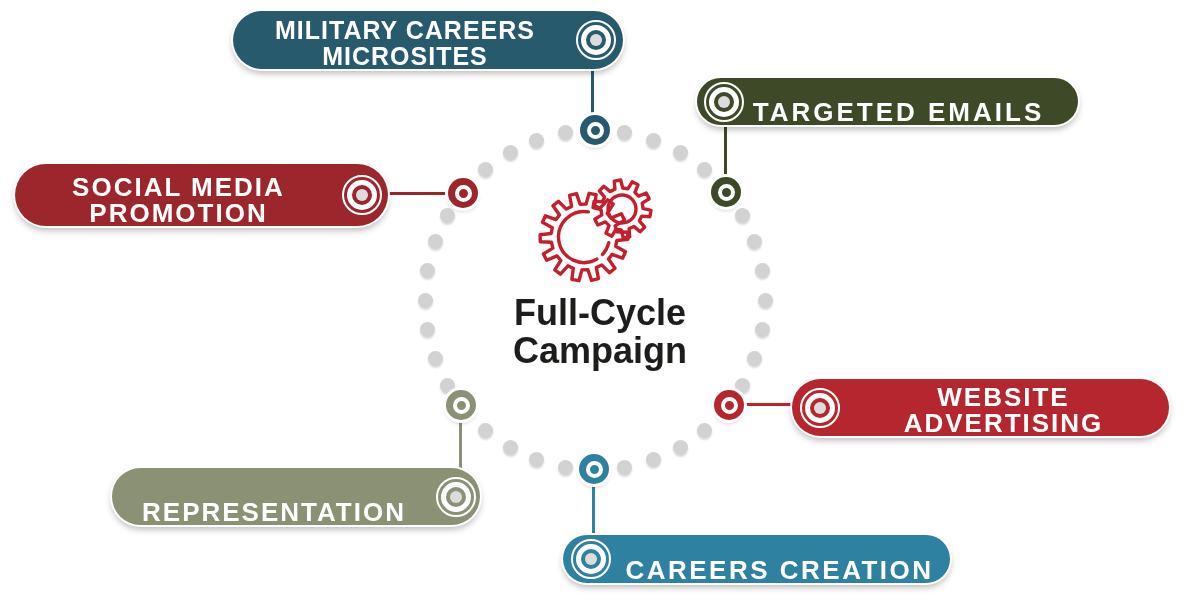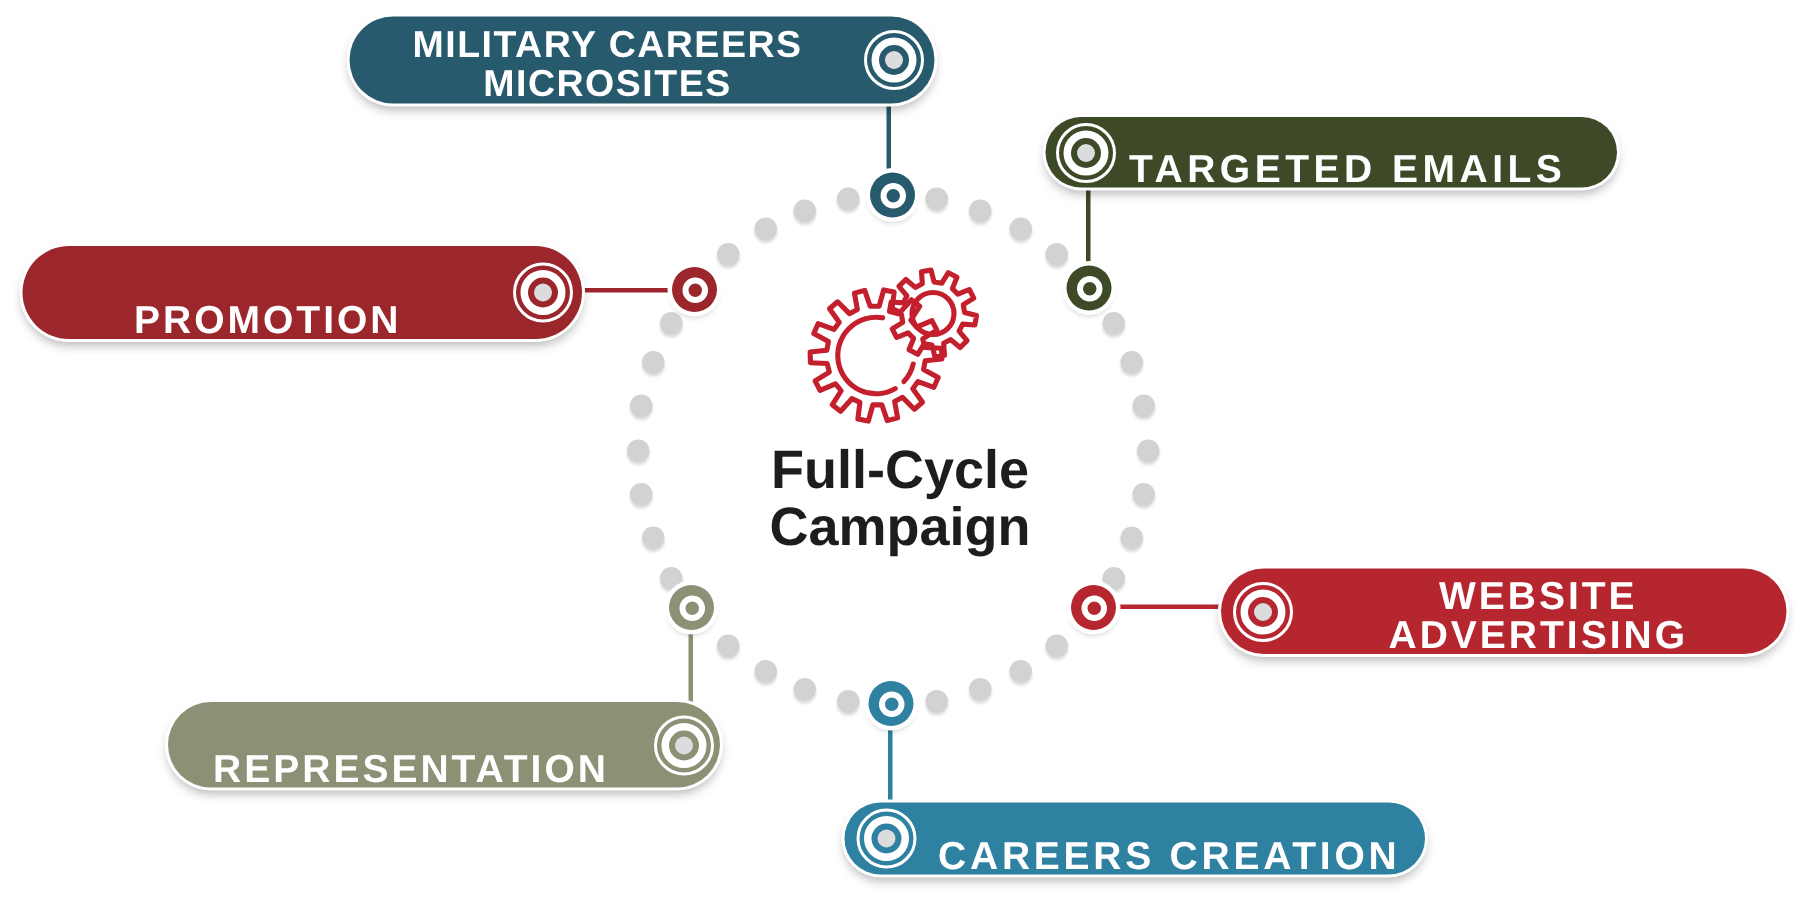--- a/index.html
+++ b/index.html
@@ -53,21 +53,21 @@
   .g1 .ln{letter-spacing:3px;}
   
   .g2 .connector{left:380px;top:192px;width:83px;height:3px;}
   .g2 .node{left:448px;top:178px;}
   .g2 .pill{left:15px;top:164px;width:373px;height:62px;border-radius:31px;}
   .g2 .bullseye{right:6px;}
   .g2 .label{margin-right:46px;}
   
   .g3 .connector{left:729px;top:403px;width:85px;height:3px;}
   .g3 .node{left:714px;top:390px;}
-  .g3 .pill{left:814px;top:379px;width:377px;height:57px;border-radius:29px;}
+  .g3 .pill{left:792px;top:379px;width:377px;height:57px;border-radius:29px;}
   .g3 .bullseye{left:8px;}
   .g3 .label{margin-left:46px;}
   
   .g4 .connector{left:459px;top:405px;width:3px;height:63px;}
   .g4 .node{left:446px;top:390px;}
   .g4 .pill{left:112px;top:468px;width:368px;height:57px;border-radius:29px;}
   .g4 .bullseye{right:4px;}
   .g4 .label{margin-right:44px;}
   
   .g5 .connector{left:592px;top:469px;width:3px;height:66px;}
@@ -168,20 +168,21 @@
     <div class="node">
         <span class="node-ring"></span>
       </div>
     <div class="pill">
       <span class="bullseye">
           <span class="b-mid">
             <span class="b-core"></span>
           </span>
         </span>
       <span class="label">
+        <span class="ln">SOCIAL MEDIA</span>
         <span class="ln">PROMOTION</span>
       </span>
     </div>
   </div>
 
   <div class="group g3" style="--c: #b6262e;">
     <div class="connector"></div>
     <div class="node">
         <span class="node-ring"></span>
       </div>

